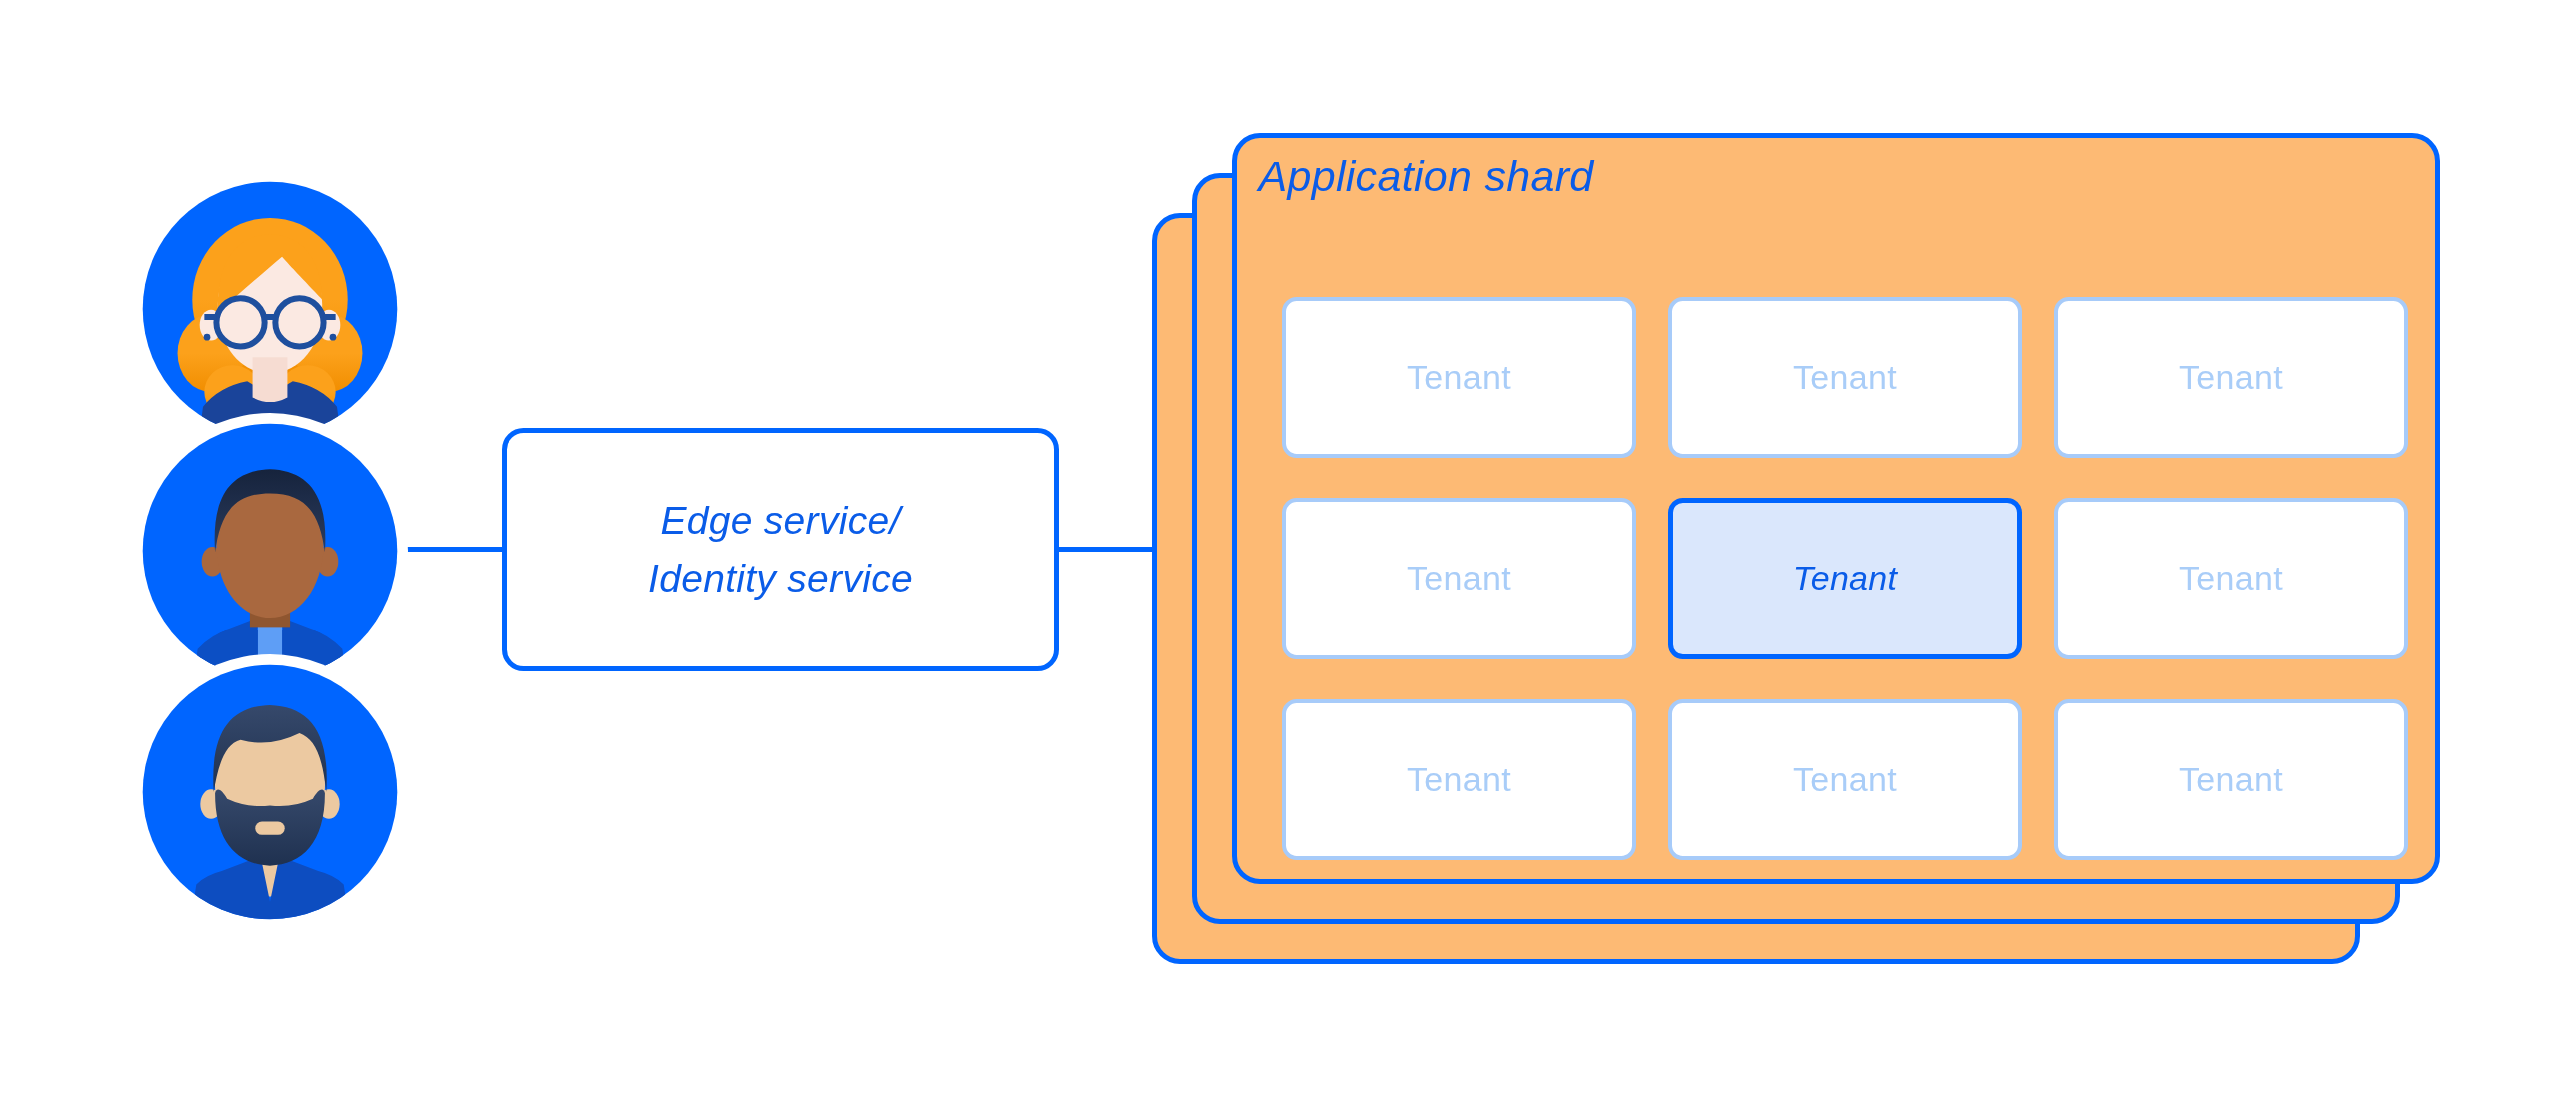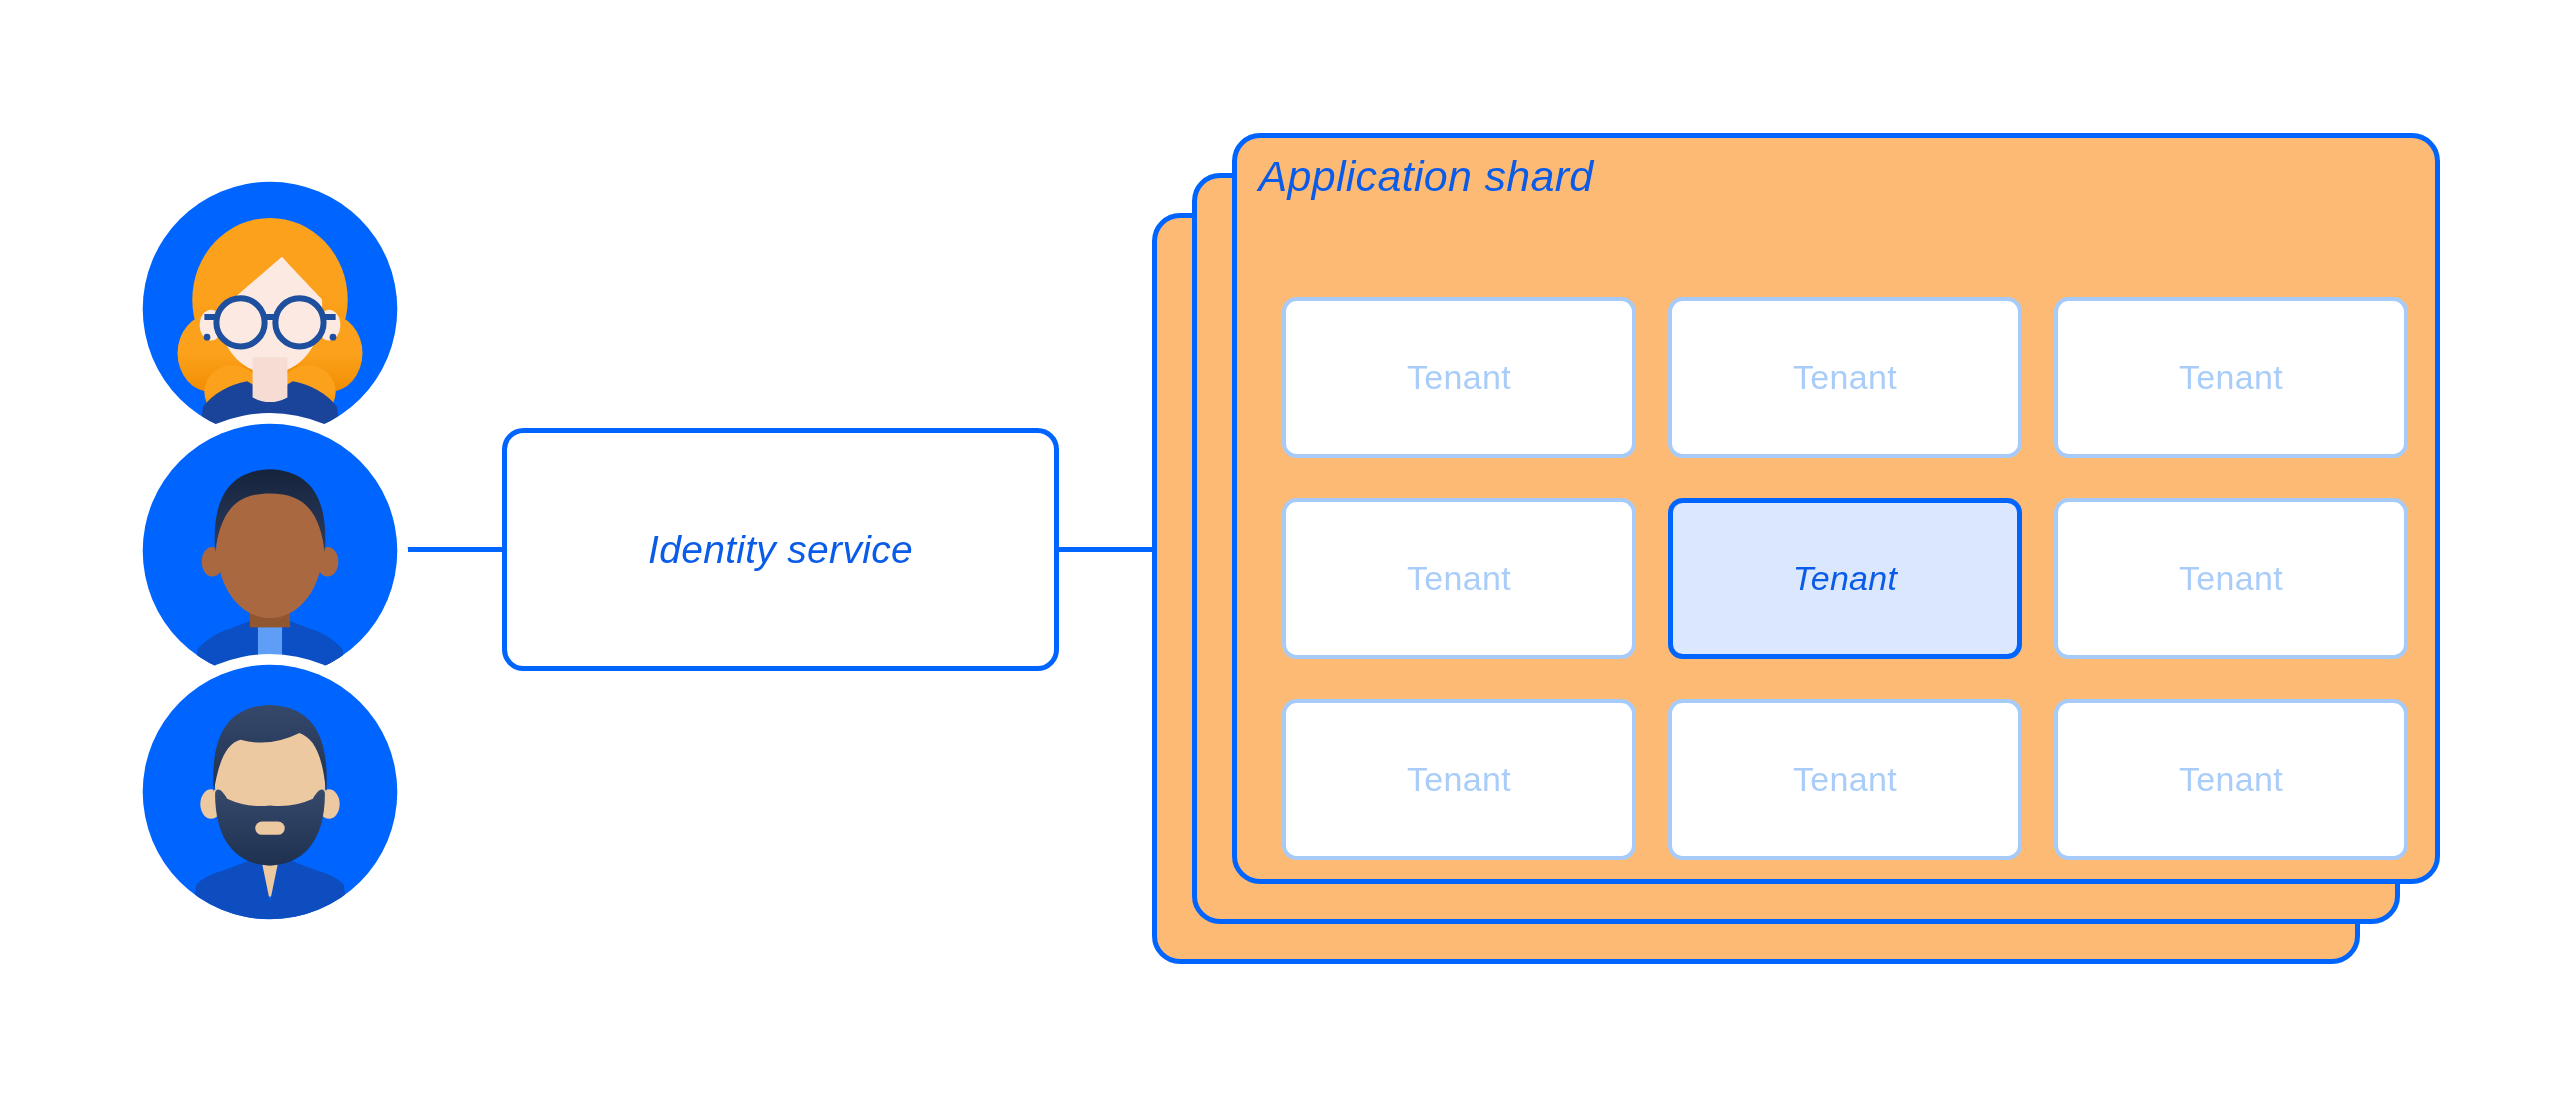--- a/index.html
+++ b/index.html
@@ -157,20 +157,21 @@
       <path d="M 122,206 C 116,112 150,78 206,76 C 262,78 296,112 290,206 C 284,150 272,126 250,118 Q 206,140 162,128 C 138,134 128,168 122,206 Z" fill="url(#hair3g)"></path>
       <path d="M 124,208 C 126,198 134,202 142,216 Q 172,230 206,226 Q 240,230 270,216 C 278,202 286,198 288,208 C 288,282 254,314 206,316 C 158,314 124,282 124,208 Z" fill="url(#hair3g)"></path>
       <rect x="184" y="250" width="44" height="20" rx="10" fill="#ECC9A1"></rect>
     </g>
   </svg>
 
   <div class="connector connector-1"></div>
   <div class="connector connector-2"></div>
 
   <div class="edge-box">
+    <div class="line">Edge service/</div>
     <div class="line">Identity service</div>
   </div>
 
   <div class="shard-card shard-back"></div>
   <div class="shard-card shard-middle"></div>
   <div class="shard-card shard-front">
     <div class="shard-title">Application shard</div>
     <div class="tenant-grid">
         <div class="tenant">Tenant</div>
         <div class="tenant">Tenant</div>

